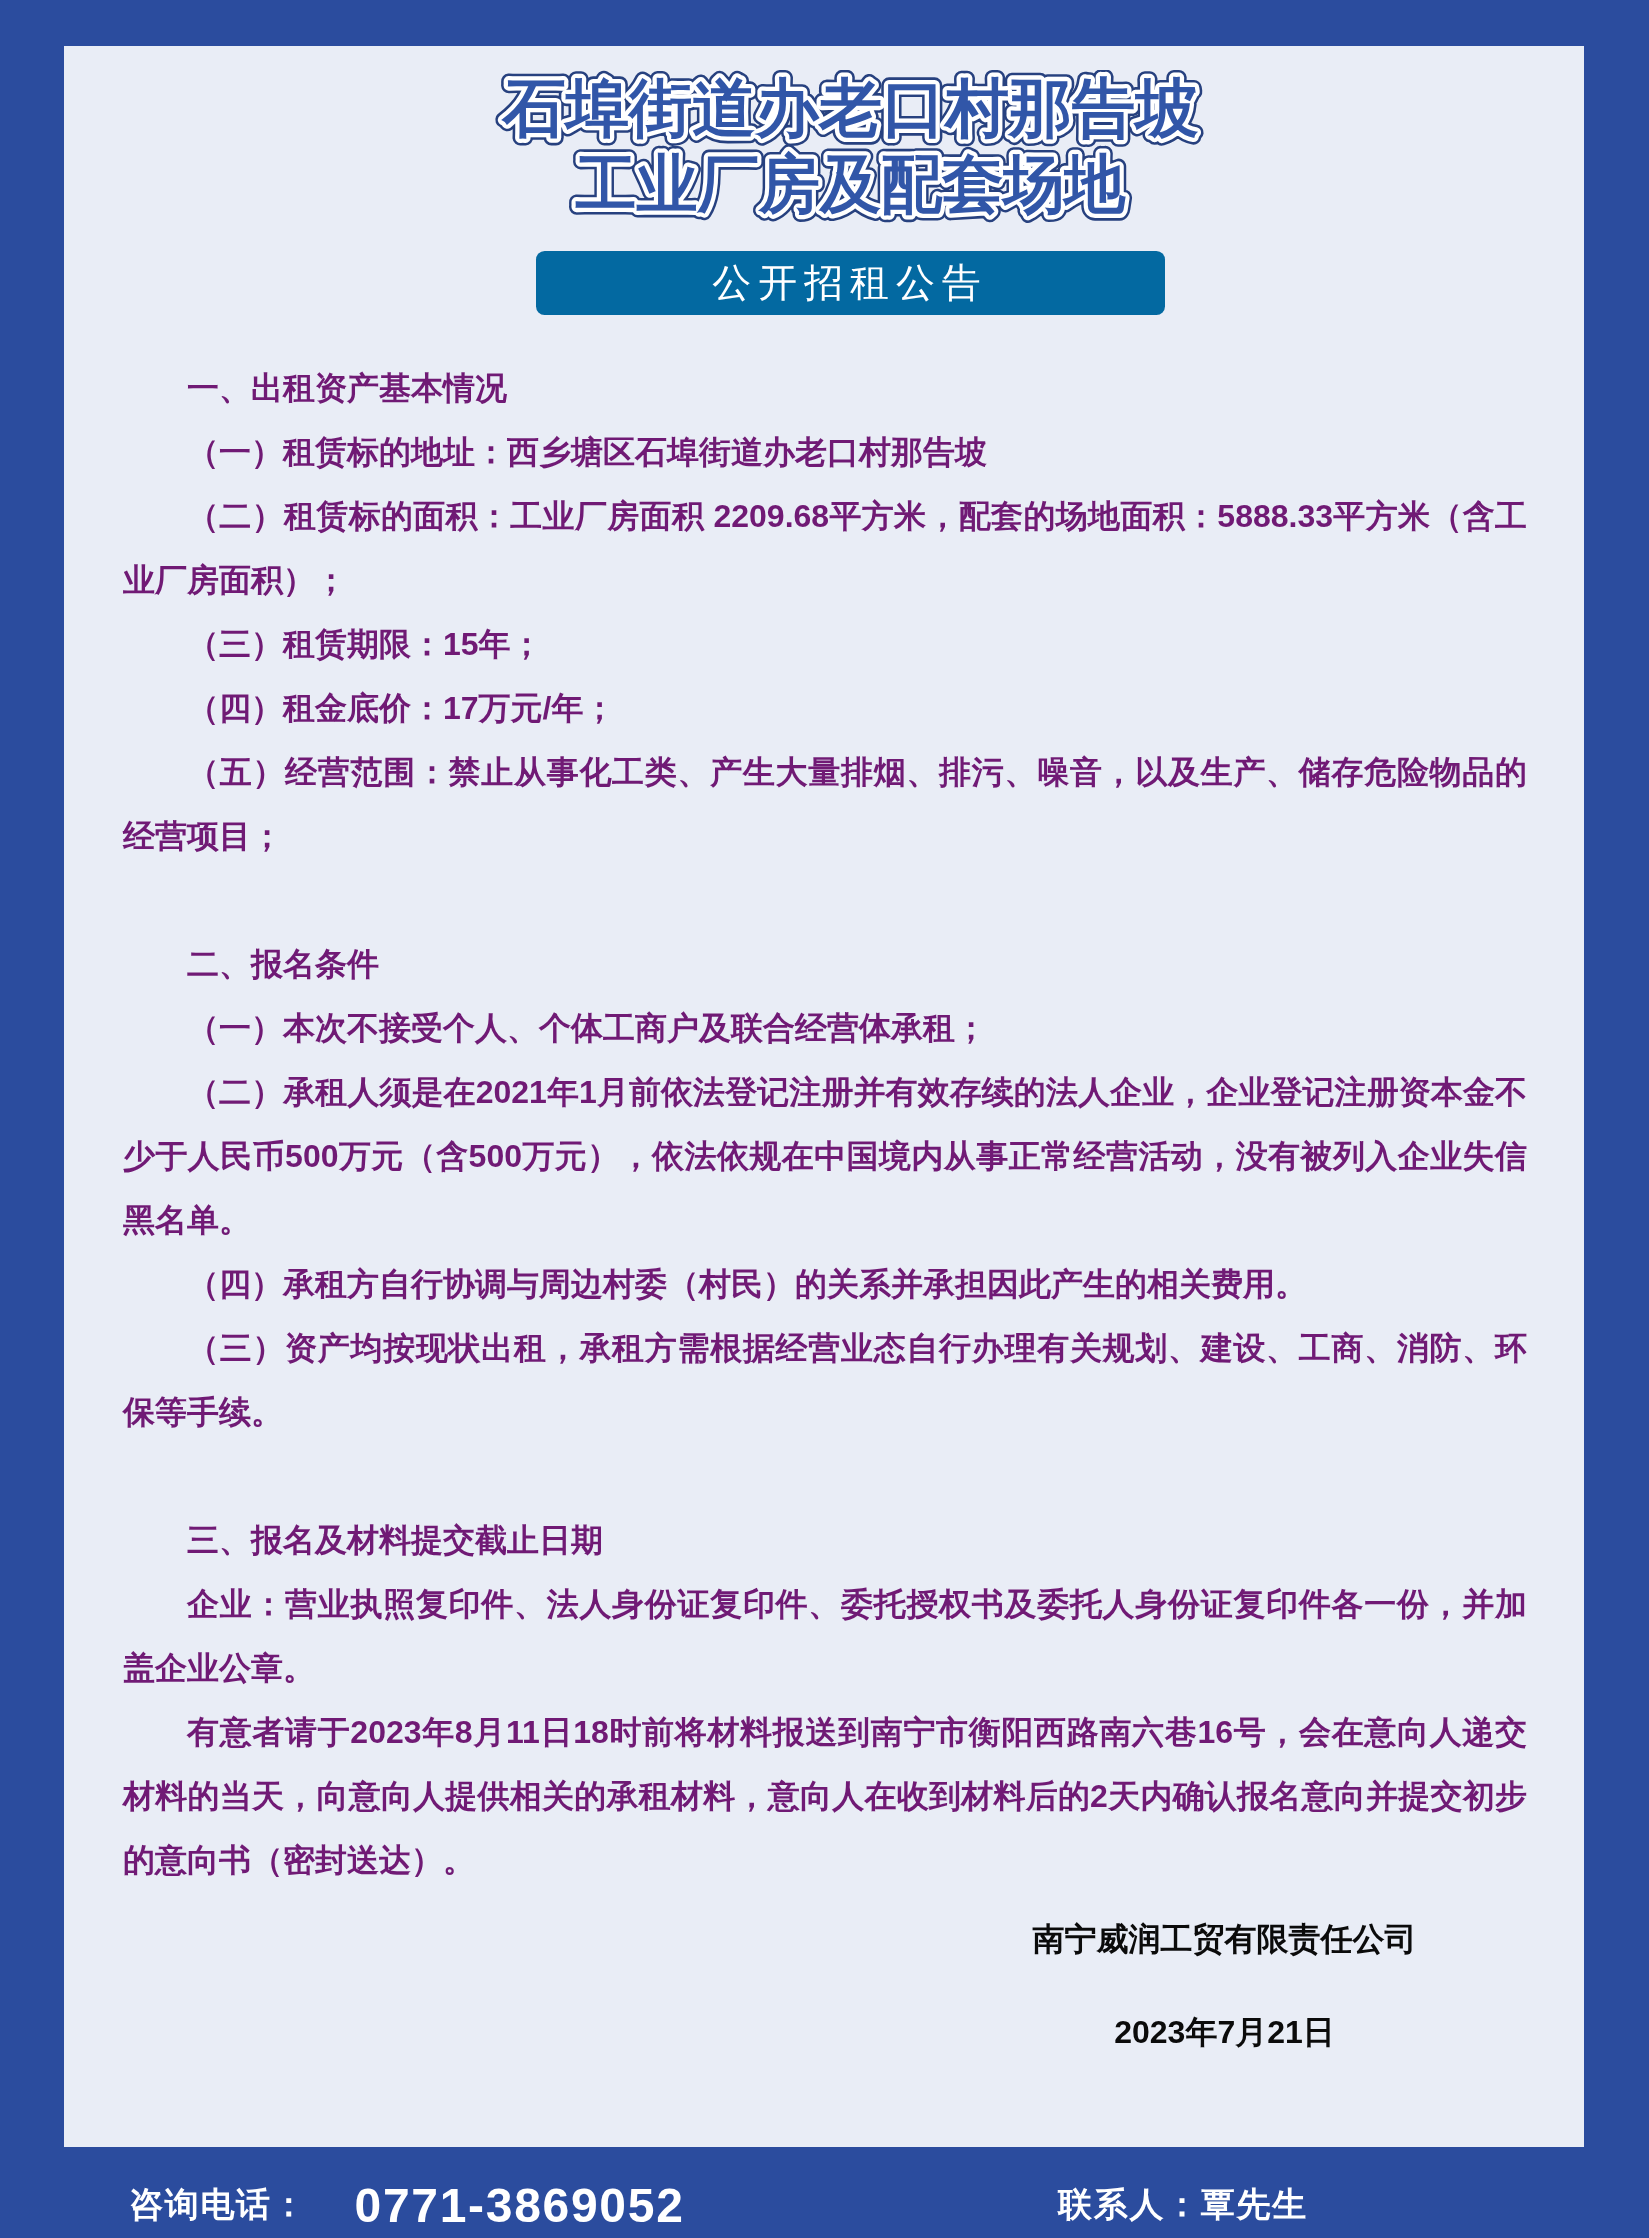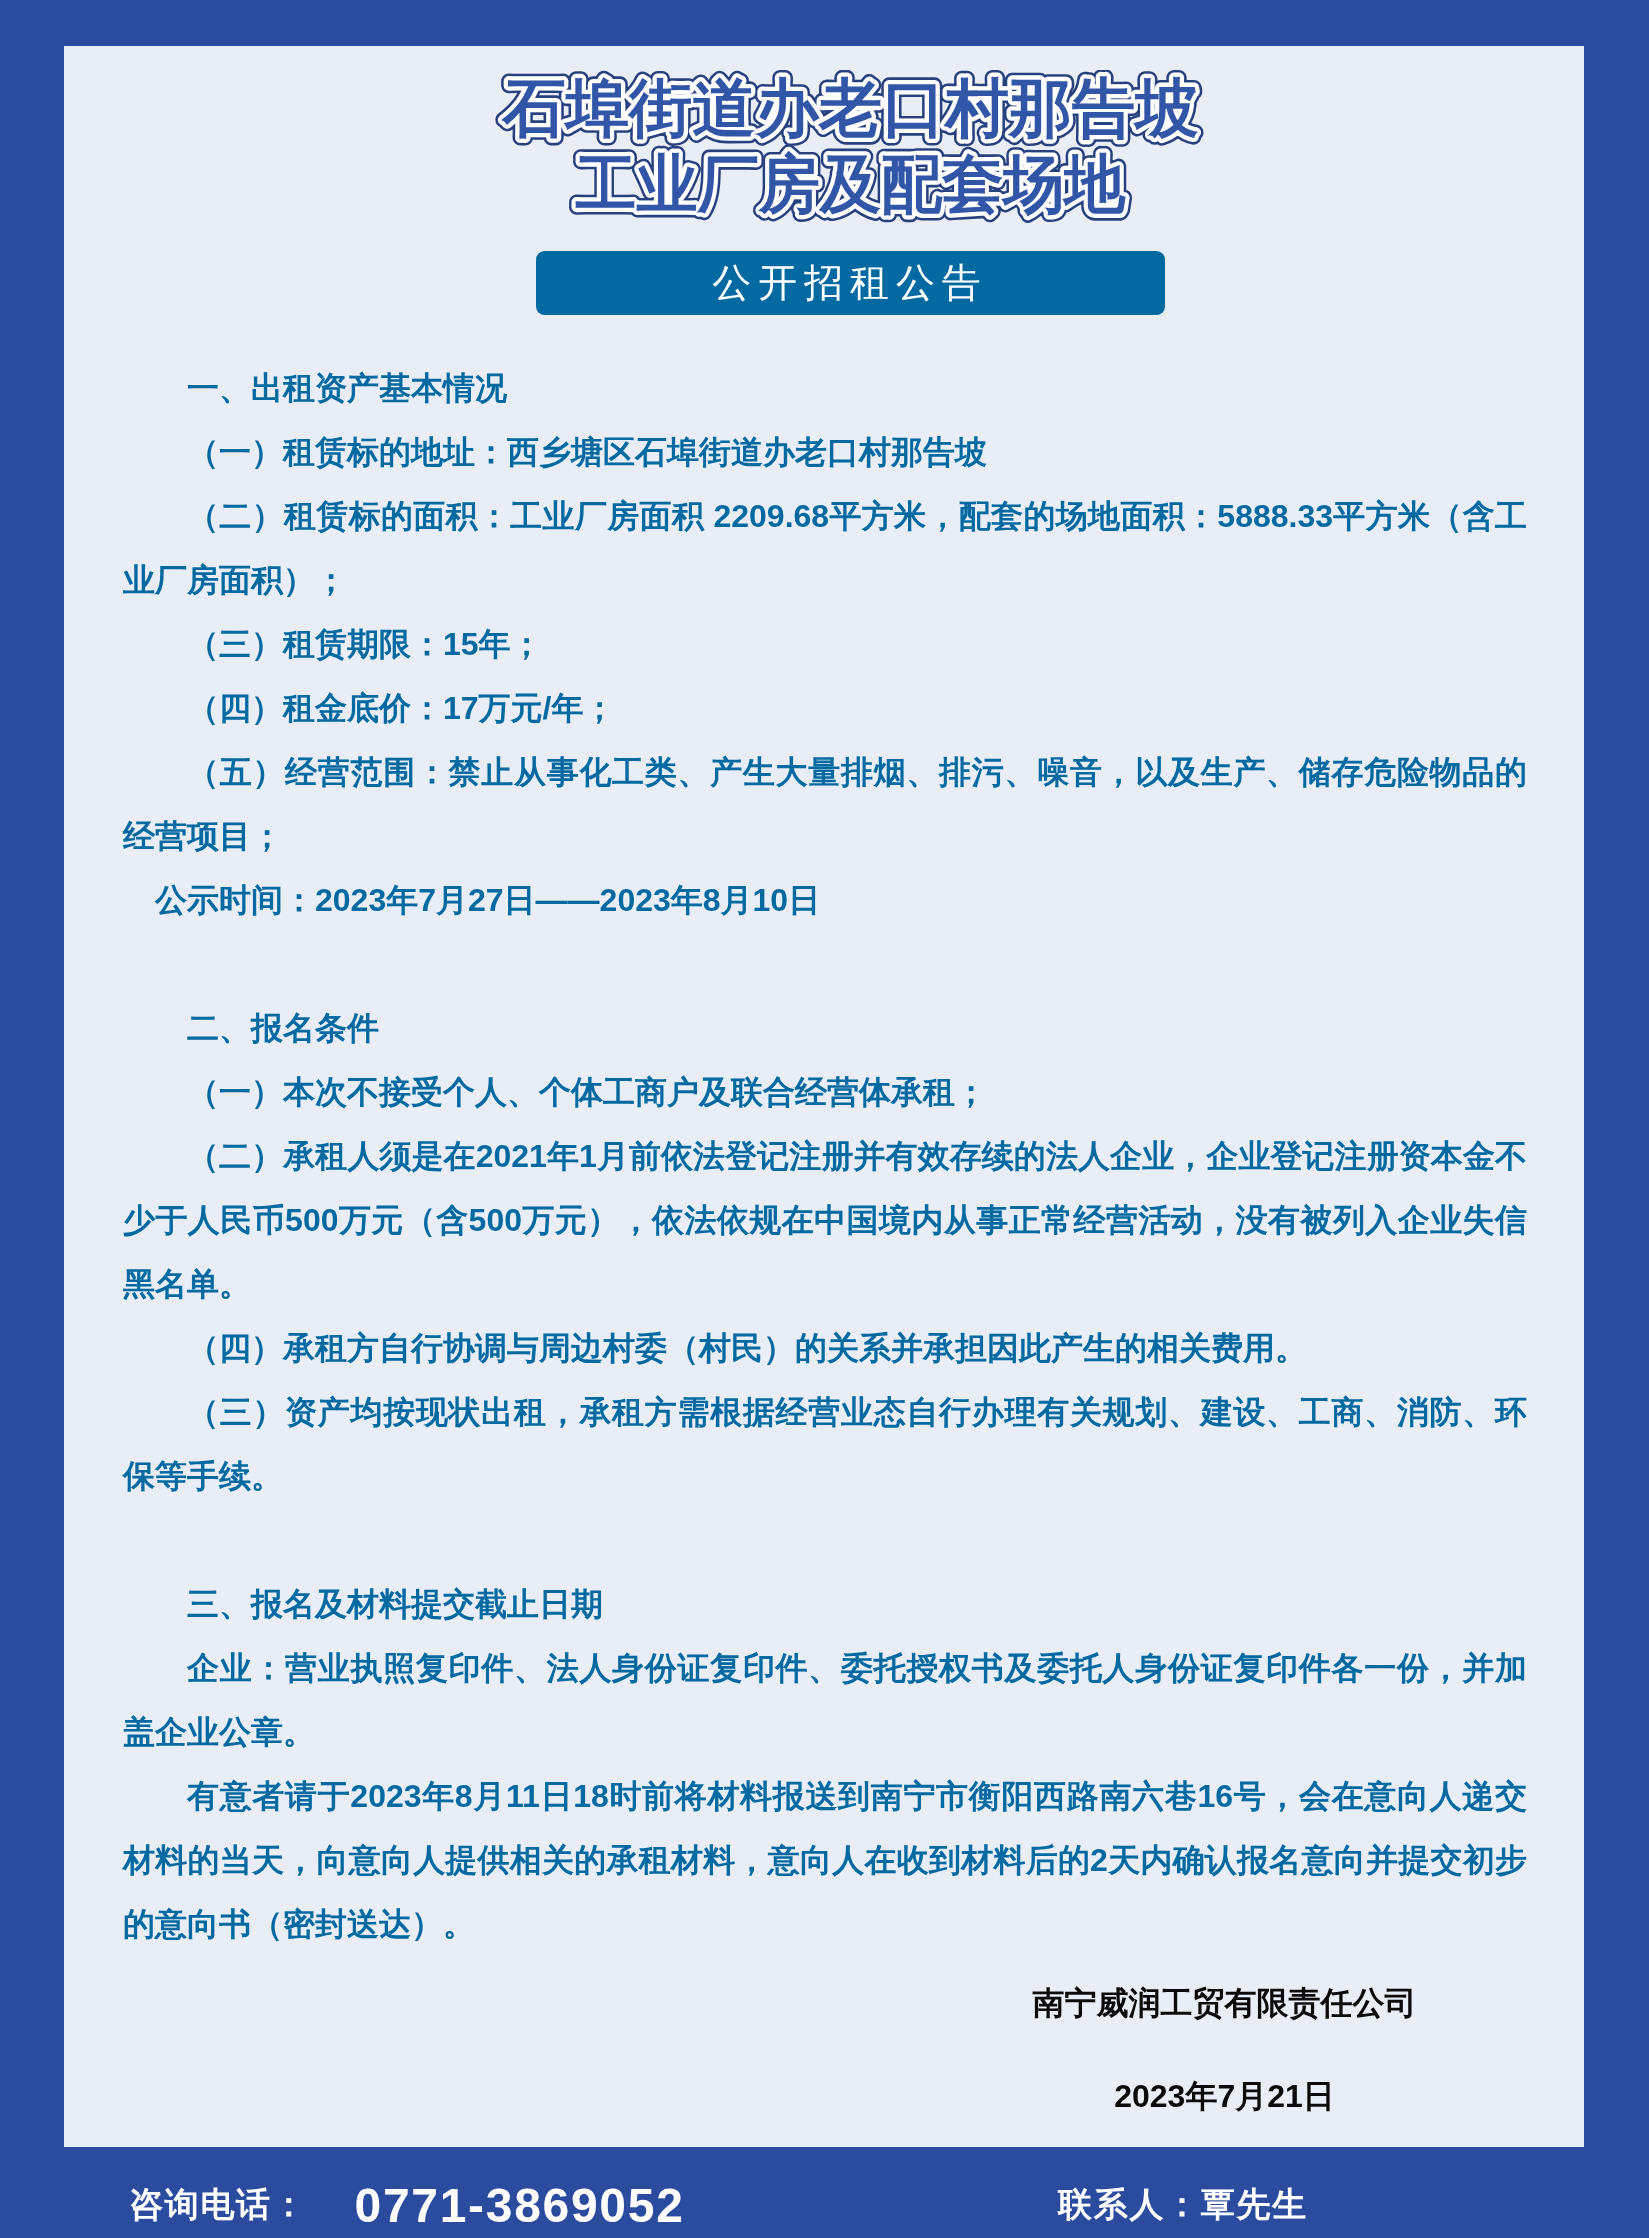--- a/index.html
+++ b/index.html
@@ -28,21 +28,21 @@
     border-radius:8.6px;
     color:#ffffff;
     font-size:39px;
     letter-spacing:6.9px;
     display:flex; align-items:center; justify-content:center;
   }
   .body {
     padding:41px 57px 0 59px;
     font-size:32px;
     line-height:64px;
-    color:#0369a1;
+    color:#701a75;
     font-weight:600;
     text-align:justify;
   }
   .sec-heading { font-weight:700; margin:0; }
   .sec-gap { margin-top:64px; }
   .body p { margin:0; text-indent:2em; }
   .body p.note { text-indent:1em; }
   .signature {
     margin:15.5px 119px 0 auto;
     width:481px;
@@ -86,21 +86,20 @@
 
     <div class="body">
 
       <div>
         <p class="sec-heading">一、出租资产基本情况</p>
         <p>（一）租赁标的地址：西乡塘区石埠街道办老口村那告坡</p>
         <p>（二）租赁标的面积：工业厂房面积 2209.68平方米，配套的场地面积：5888.33平方米（含工业厂房面积）；</p>
         <p>（三）租赁期限：15年；</p>
         <p>（四）租金底价：17万元/年；</p>
         <p>（五）经营范围：禁止从事化工类、产生大量排烟、排污、噪音，以及生产、储存危险物品的经营项目；</p>
-        <p class="note">公示时间：2023年7月27日——2023年8月10日</p>
       </div>
 
       <div class="sec-gap">
         <p class="sec-heading">二、报名条件</p>
         <p>（一）本次不接受个人、个体工商户及联合经营体承租；</p>
         <p>（二）承租人须是在2021年1月前依法登记注册并有效存续的法人企业，企业登记注册资本金不少于人民币500万元（含500万元），依法依规在中国境内从事正常经营活动，没有被列入企业失信黑名单。</p>
         <p>（四）承租方自行协调与周边村委（村民）的关系并承担因此产生的相关费用。</p>
         <p>（三）资产均按现状出租，承租方需根据经营业态自行办理有关规划、建设、工商、消防、环保等手续。</p>
       </div>
 

